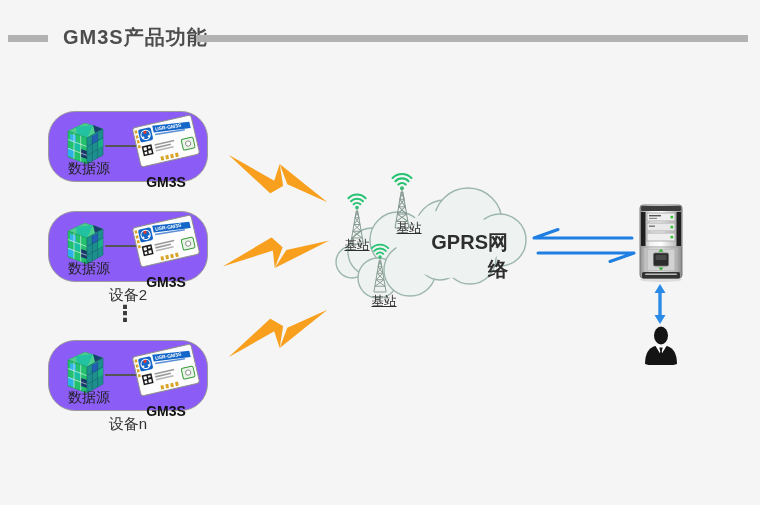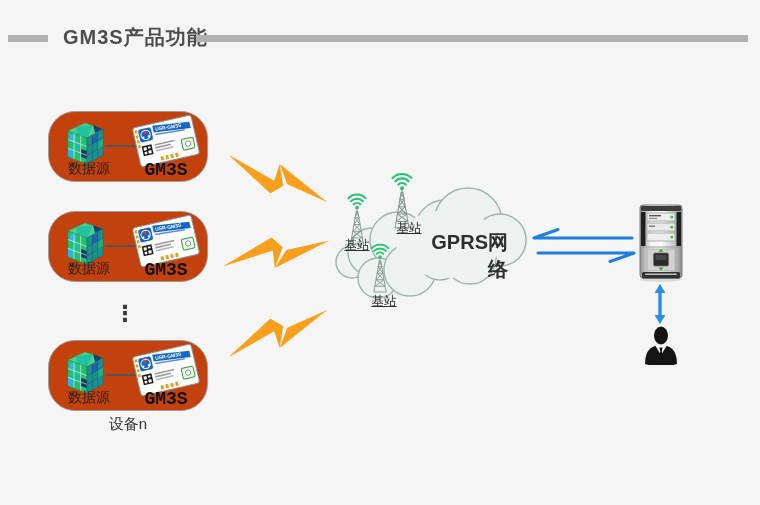--- a/index.html
+++ b/index.html
@@ -3,26 +3,26 @@
 <meta charset="utf-8">
 <style>
   html,body{margin:0;padding:0;}
   body{font-family:"Liberation Sans","DejaVu Sans",sans-serif;background:#e9e9ea;}
   .stage{position:relative;width:760px;height:505px;background:#f5f5f6;overflow:hidden;}
   .bar{position:absolute;height:7px;background:#b2b2b2;top:35px;}
   .bar-left{left:8px;width:40px;}
   .bar-right{left:196px;width:552px;}
   .page-title{position:absolute;left:63px;top:24px;font-size:20px;font-weight:bold;color:#4d4d4d;letter-spacing:1px;margin:0;}
   .device{position:absolute;left:48px;width:160px;}
-  .device-box{position:relative;width:160px;height:71px;background:#c2410c;border:1.5px solid #9b9b9b;border-radius:27px;box-sizing:border-box;}
+  .device-box{position:relative;width:160px;height:71px;background:#8b5cf6;border:1.5px solid #9b9b9b;border-radius:27px;box-sizing:border-box;}
   .cube-svg{position:absolute;left:13px;top:5px;}
   .module-svg{position:absolute;left:82px;top:2px;}
   .link-line{position:absolute;left:56px;top:33px;width:34px;height:2px;background:#555;}
   .src-label{position:absolute;left:4px;top:48px;width:72px;text-align:center;font-size:14px;color:#222;}
-  .mod-label{position:absolute;left:82px;top:48px;width:70px;text-align:center;font-size:18px;font-weight:600;color:#111;font-family:Liberation Mono, monospace;}
+  .mod-label{position:absolute;left:82px;top:62px;width:70px;text-align:center;font-size:14px;font-weight:600;color:#111;}
   .device-caption{position:absolute;left:0;width:160px;text-align:center;font-size:15px;color:#333;}
   .ellipsis{position:absolute;left:112px;top:303px;width:26px;text-align:center;font-size:22px;font-weight:bold;color:#3a3a3a;line-height:1;}
   .bolt{position:absolute;width:104px;height:40px;}
   .bolt-1{left:226px;top:158px;transform:scaleY(-1) rotate(-7deg);}
   .bolt-2{left:224px;top:234px;transform:rotate(5deg);}
   .bolt-3{left:226px;top:314px;transform:rotate(-7deg);}
   .net-svg{position:absolute;left:330px;top:160px;}
   .station-label{position:absolute;width:44px;text-align:center;font-size:12.5px;color:#2d2d2d;text-decoration:underline;}
   .st-a{left:335px;top:237px;}
   .st-b{left:387px;top:220px;}
@@ -142,20 +142,21 @@
       <svg class="cube-svg" width="46" height="50" viewBox="0 0 46 50">
           <use href="#g-cube"></use>
         </svg>
       <div class="link-line"></div>
       <svg class="module-svg" width="70" height="54" viewBox="0 0 70 54">
           <use href="#g-module"></use>
         </svg>
       <div class="src-label">数据源</div>
       <div class="mod-label">GM3S</div>
     </div>
+    <div class="device-caption" style="top:75px">设备2</div>
   </div>
 
   <div class="ellipsis">⋮</div>
 
   <div class="device" style="top:340px">
     <div class="device-box">
       <svg class="cube-svg" width="46" height="50" viewBox="0 0 46 50">
           <use href="#g-cube"></use>
         </svg>
       <div class="link-line"></div>

